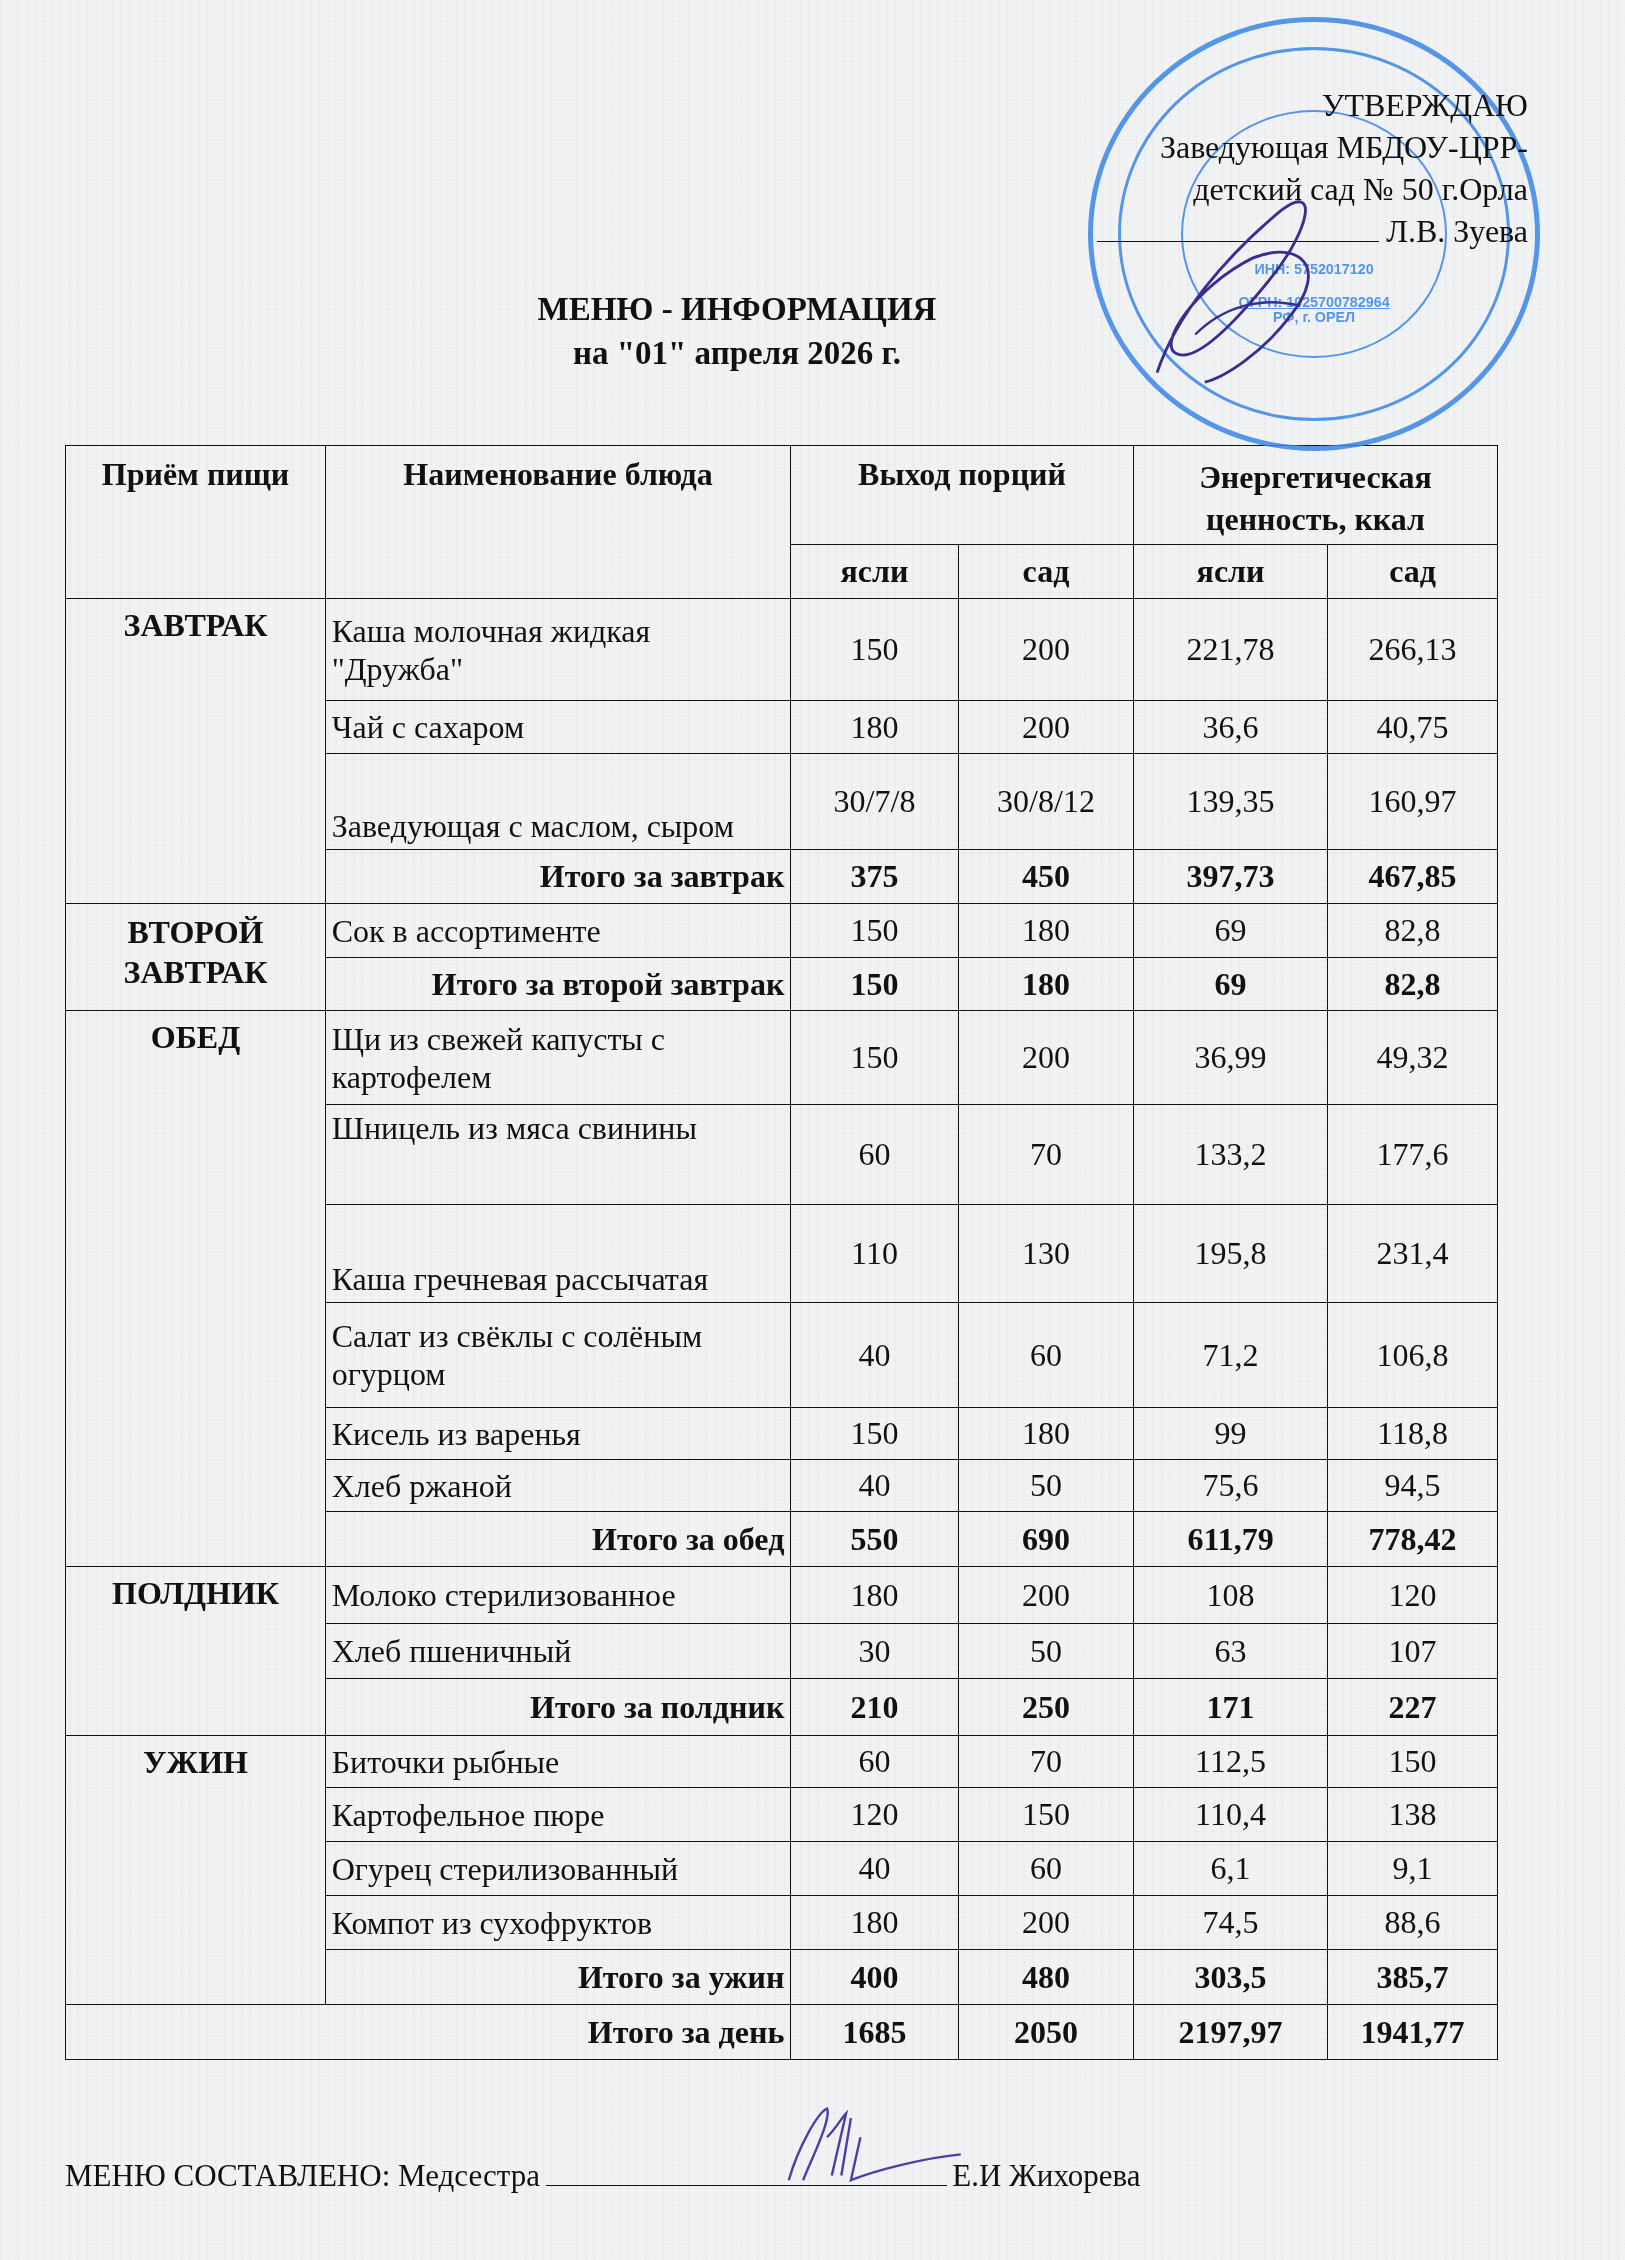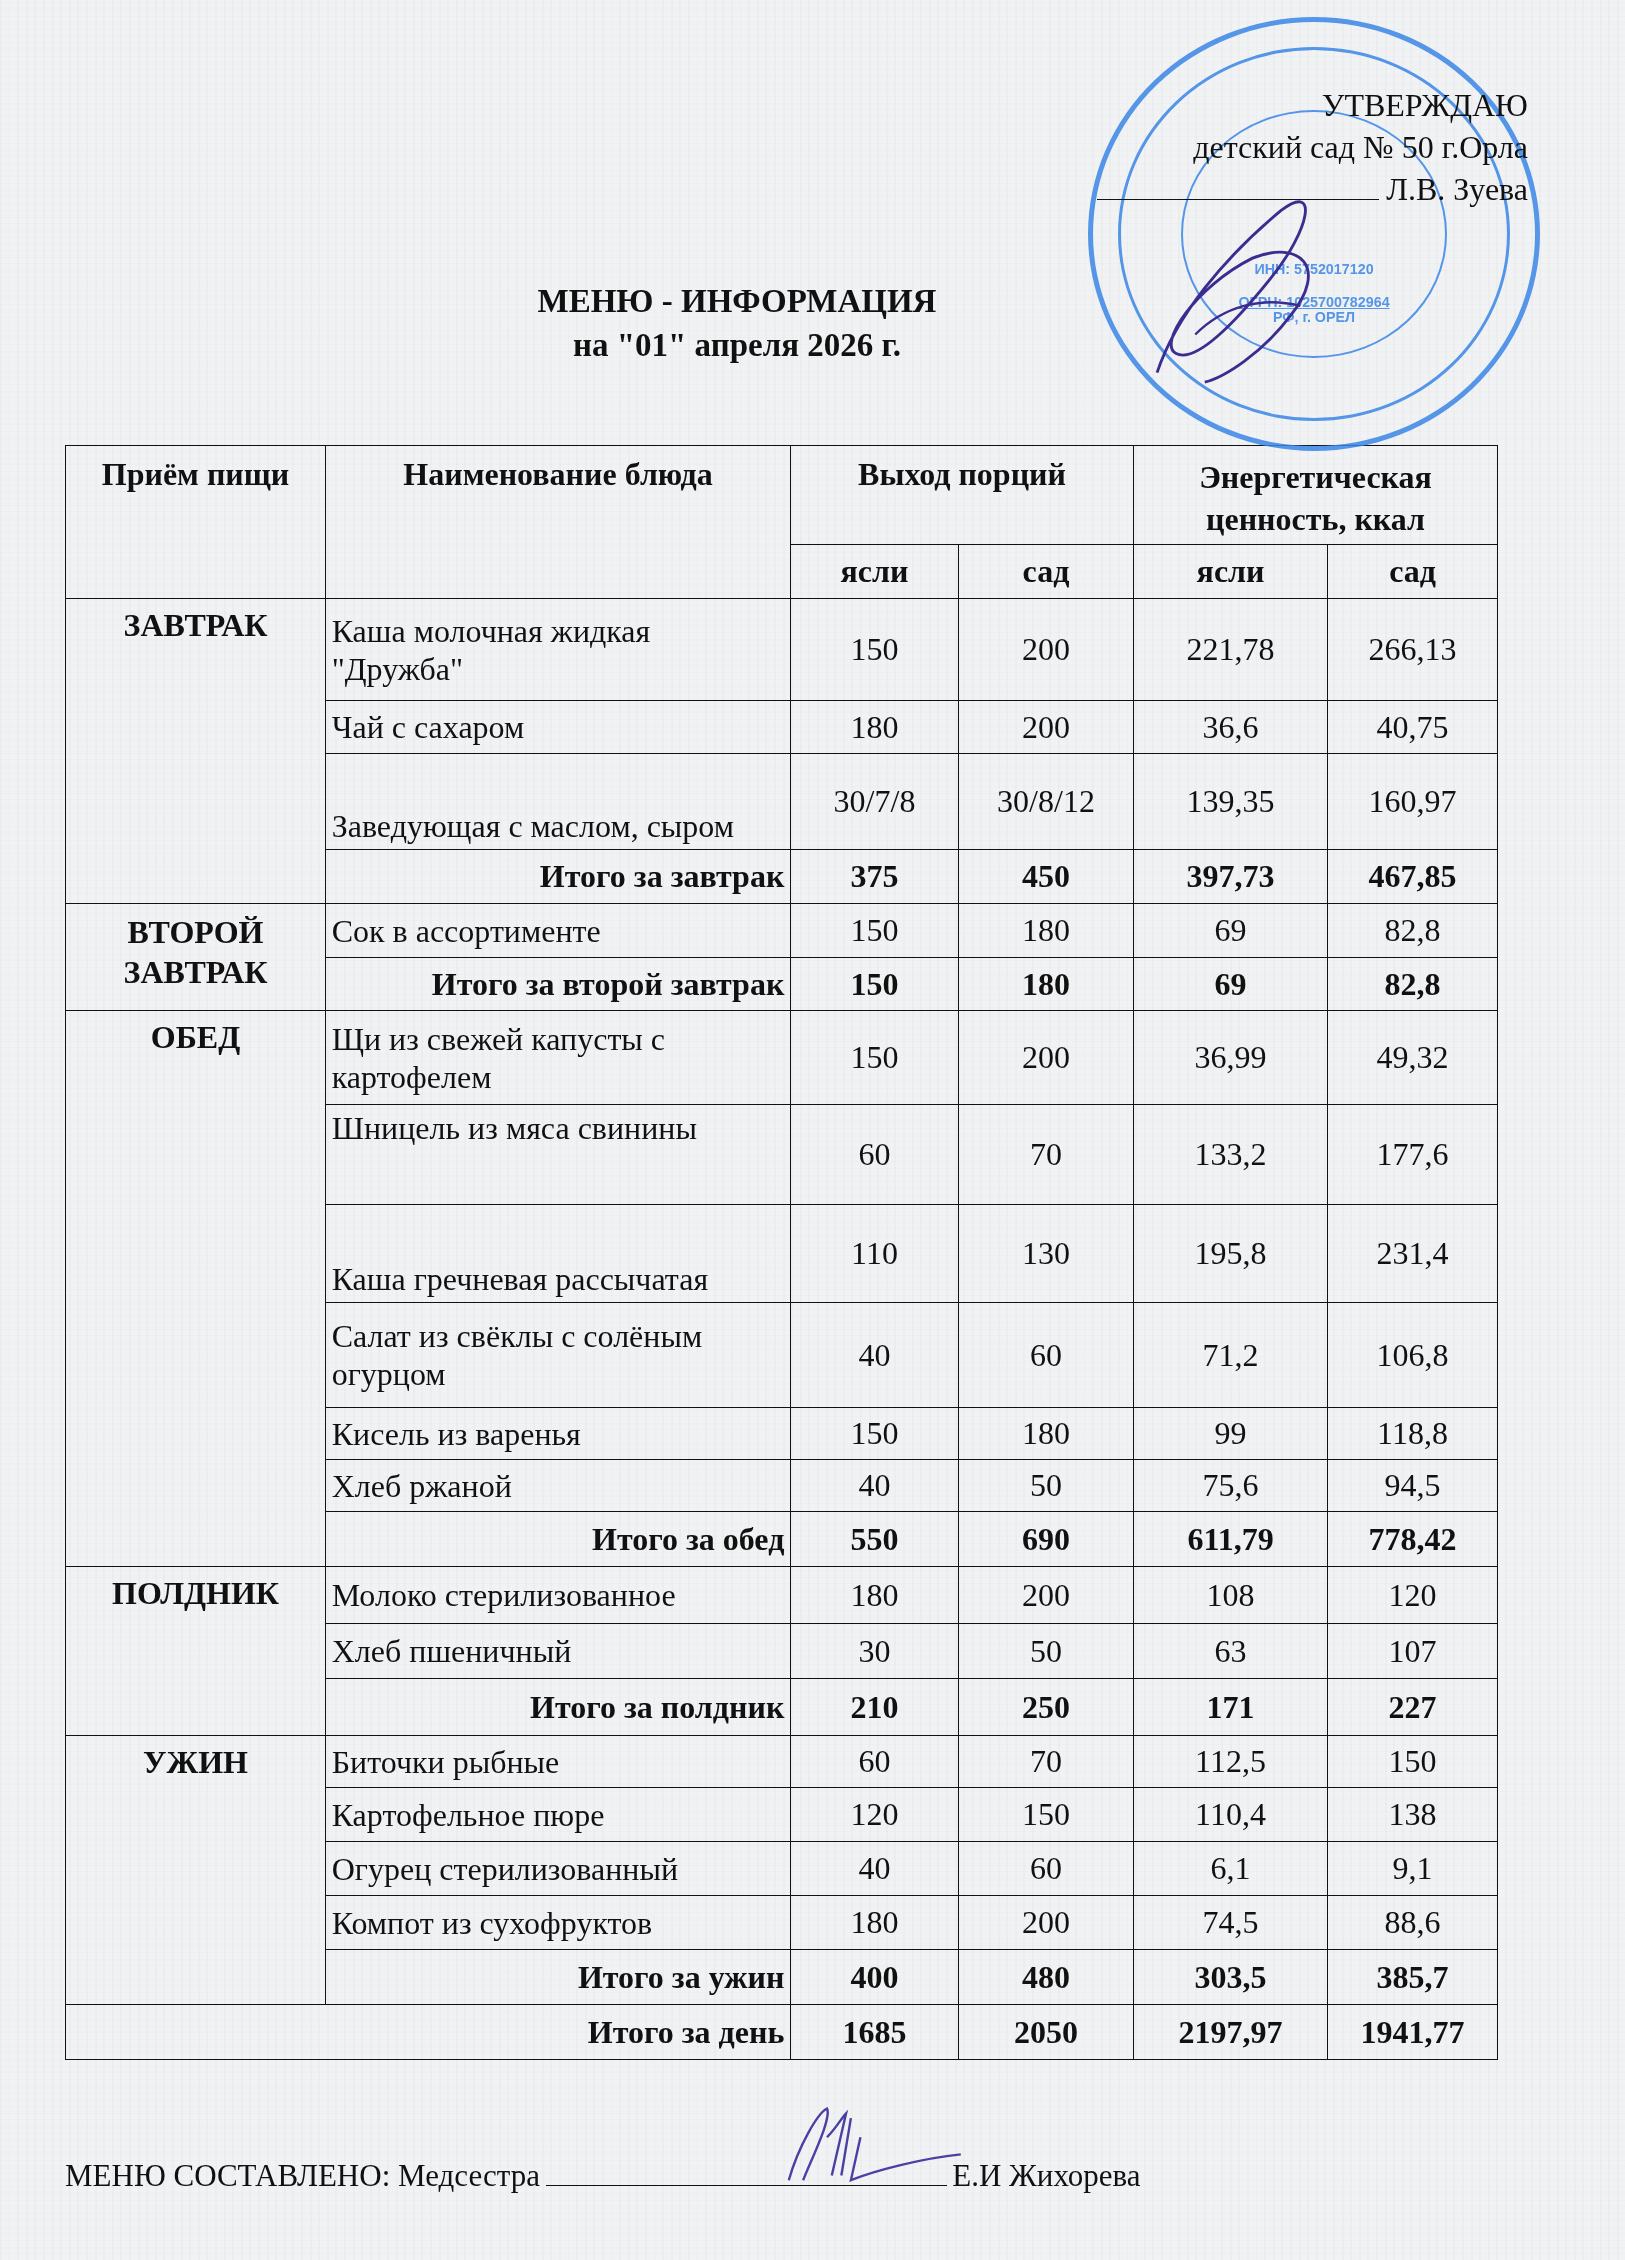--- a/index.html
+++ b/index.html
@@ -32,21 +32,21 @@
     content:""; position:absolute; inset:88px; border-radius:50%; border:2.9px solid #3a86e6;
   }
   .stamp-text {
     position:absolute; left:0; right:0; color:#3a86e6; font-family:"Liberation Sans", sans-serif;
     font-weight:bold; font-size:14.3px; text-align:center;
   }
   .signature1 {
     position:absolute; left:1138px; top:172px; width:229px; height:220px; z-index:4;
   }
   .title {
-    position:absolute; left:0; width:1626px; top:279px; text-align:center;
+    position:absolute; left:0; width:1626px; top:287px; text-align:center;
     font-weight:bold; font-size:33px; line-height:44px;
   }
   .title div { position:relative; left:-76px; }
   table.menu {
     position:absolute; left:65px; top:445px; width:1432px;
     border-collapse:collapse; table-layout:fixed; font-size:32px;
   }
   table.menu td, table.menu th {
     border:1.9px solid #111; padding:0 5.7px; vertical-align:middle;
   }
@@ -75,20 +75,21 @@
   <div class="stamp-text" style="top:287px;">РФ, г. ОРЕЛ</div>
 </div>
 
 <svg class="signature1" viewBox="0 0 240 230">
   <path d="M20 210 C 40 150, 90 90, 150 40 C 190 10, 180 60, 140 110 C 100 160, 60 200, 40 190 C 20 180, 60 120, 120 90 C 170 70, 200 100, 160 150 C 130 190, 90 215, 70 220" fill="none" stroke="#3b2d8f" stroke-width="3"></path>
   <path d="M60 170 C 90 140, 130 130, 170 140" fill="none" stroke="#3b2d8f" stroke-width="2.5"></path>
 </svg>
 
 <div class="approve">
   <div>УТВЕРЖДАЮ</div>
+  <div>Заведующая МБДОУ-ЦРР-</div>
   <div>детский сад № 50 г.Орла</div>
   <div><span class="sigline"></span><span>Л.В. Зуева</span></div>
 </div>
 
 <div class="title">
   <div>МЕНЮ - ИНФОРМАЦИЯ</div>
   <div>на "01" апреля 2026 г.</div>
 </div>
 
 <table class="menu">

